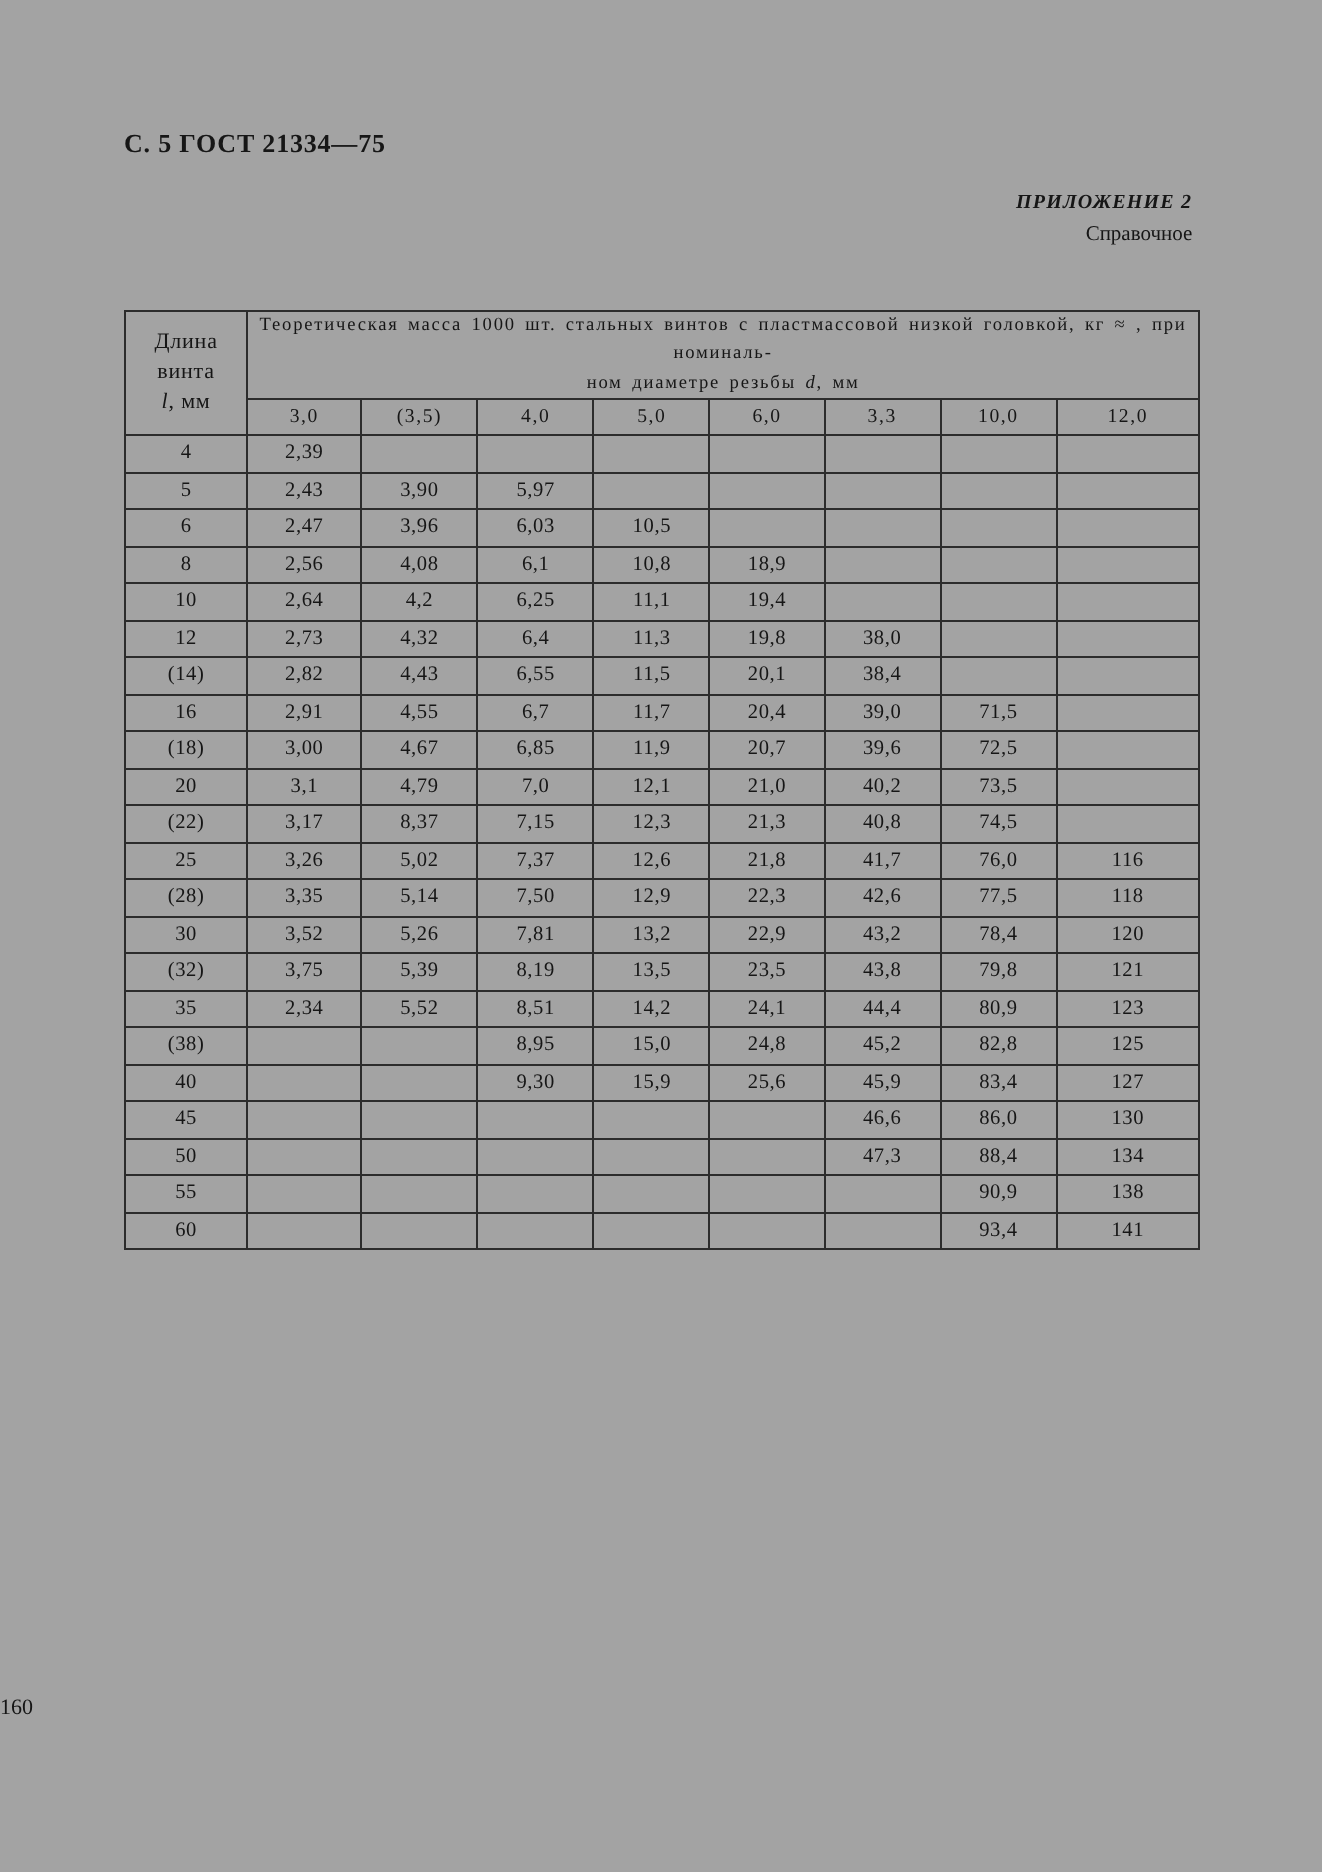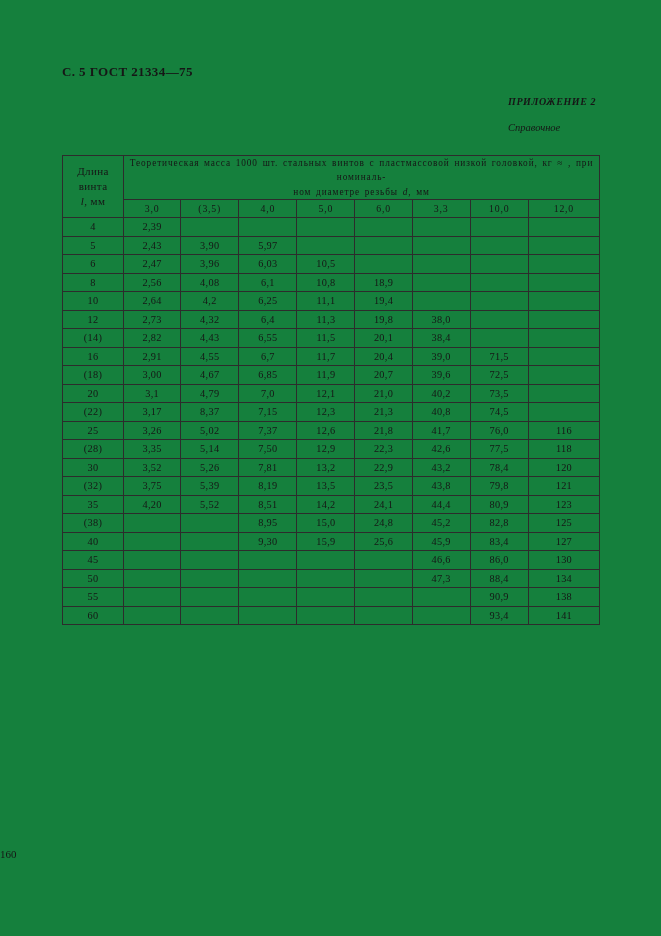--- a/index.html
+++ b/index.html
@@ -1,20 +1,20 @@
 <!DOCTYPE html>
 <html><head>
 <meta charset="utf-8">
 <style>
   html, body { margin: 0; padding: 0; background: #ffffff; }
   .page {
     position: relative;
     width: 661px;
     height: 936px;
-    background: #15803d;
+    background: #a3a3a3;
     font-family: "Liberation Serif", serif;
     color: #161616;
     overflow: hidden;
   }
   .doc-ref {
     position: absolute;
     left: 62px;
     top: 64px;
     font-size: 13px;
     font-weight: bold;
@@ -28,22 +28,22 @@
   }
   .appendix-title {
     font-size: 10px;
     font-weight: bold;
     font-style: italic;
     letter-spacing: 0.6px;
     white-space: nowrap;
   }
   .appendix-sub {
     font-size: 10.5px;
-    font-style: italic;
-    margin-top: 15px;
+    margin-top: 5px;
+    text-align: right;
   }
   .mass-table {
     position: absolute;
     left: 62px;
     top: 155px;
     width: 538px;
     border-collapse: collapse;
     table-layout: fixed;
   }
   .mass-table td, .mass-table th {
@@ -305,21 +305,21 @@
           <td>5,39</td>
           <td>8,19</td>
           <td>13,5</td>
           <td>23,5</td>
           <td>43,8</td>
           <td>79,8</td>
           <td>121</td>
         </tr>
         <tr>
           <td>35</td>
-          <td>4,20</td>
+          <td>2,34</td>
           <td>5,52</td>
           <td>8,51</td>
           <td>14,2</td>
           <td>24,1</td>
           <td>44,4</td>
           <td>80,9</td>
           <td>123</td>
         </tr>
         <tr>
           <td>(38)</td>

